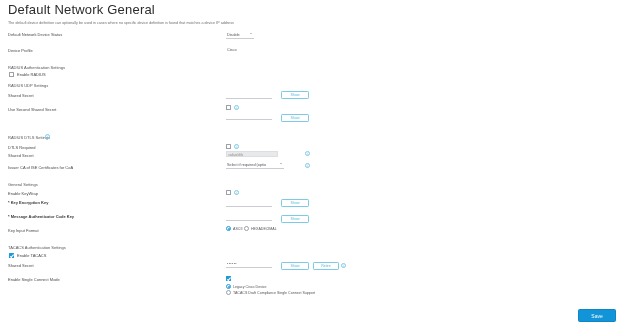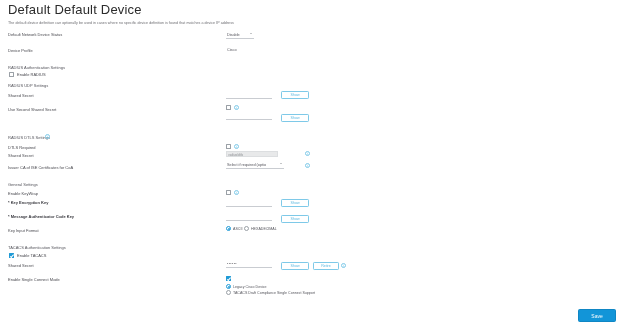--- a/index.html
+++ b/index.html
@@ -124,21 +124,21 @@
 
   .plain-val{
     position:absolute;font-size:3.8px;color:#55555c;white-space:nowrap;
   }
 </style>
 </head>
 <body>
 
 <div class="page">
 
-  <div class="page-title">Default Default Device</div>
+  <div class="page-title">Default Network General</div>
   <div class="intro">The default device definition can optionally be used in cases where no specific device definition is found that matches a device IP address</div>
 
   <div class="lbl" style="top:32px">Default Network Device Status</div>
   <div class="sel" style="left:226px;top:30px;width:28px">
     <span class="val">Disable</span>
     <span class="caret"></span>
   </div>
 
   <div class="lbl" style="top:48px">Device Profile</div>
   <div class="plain-val" style="left:227px;top:48px">Cisco</div>

